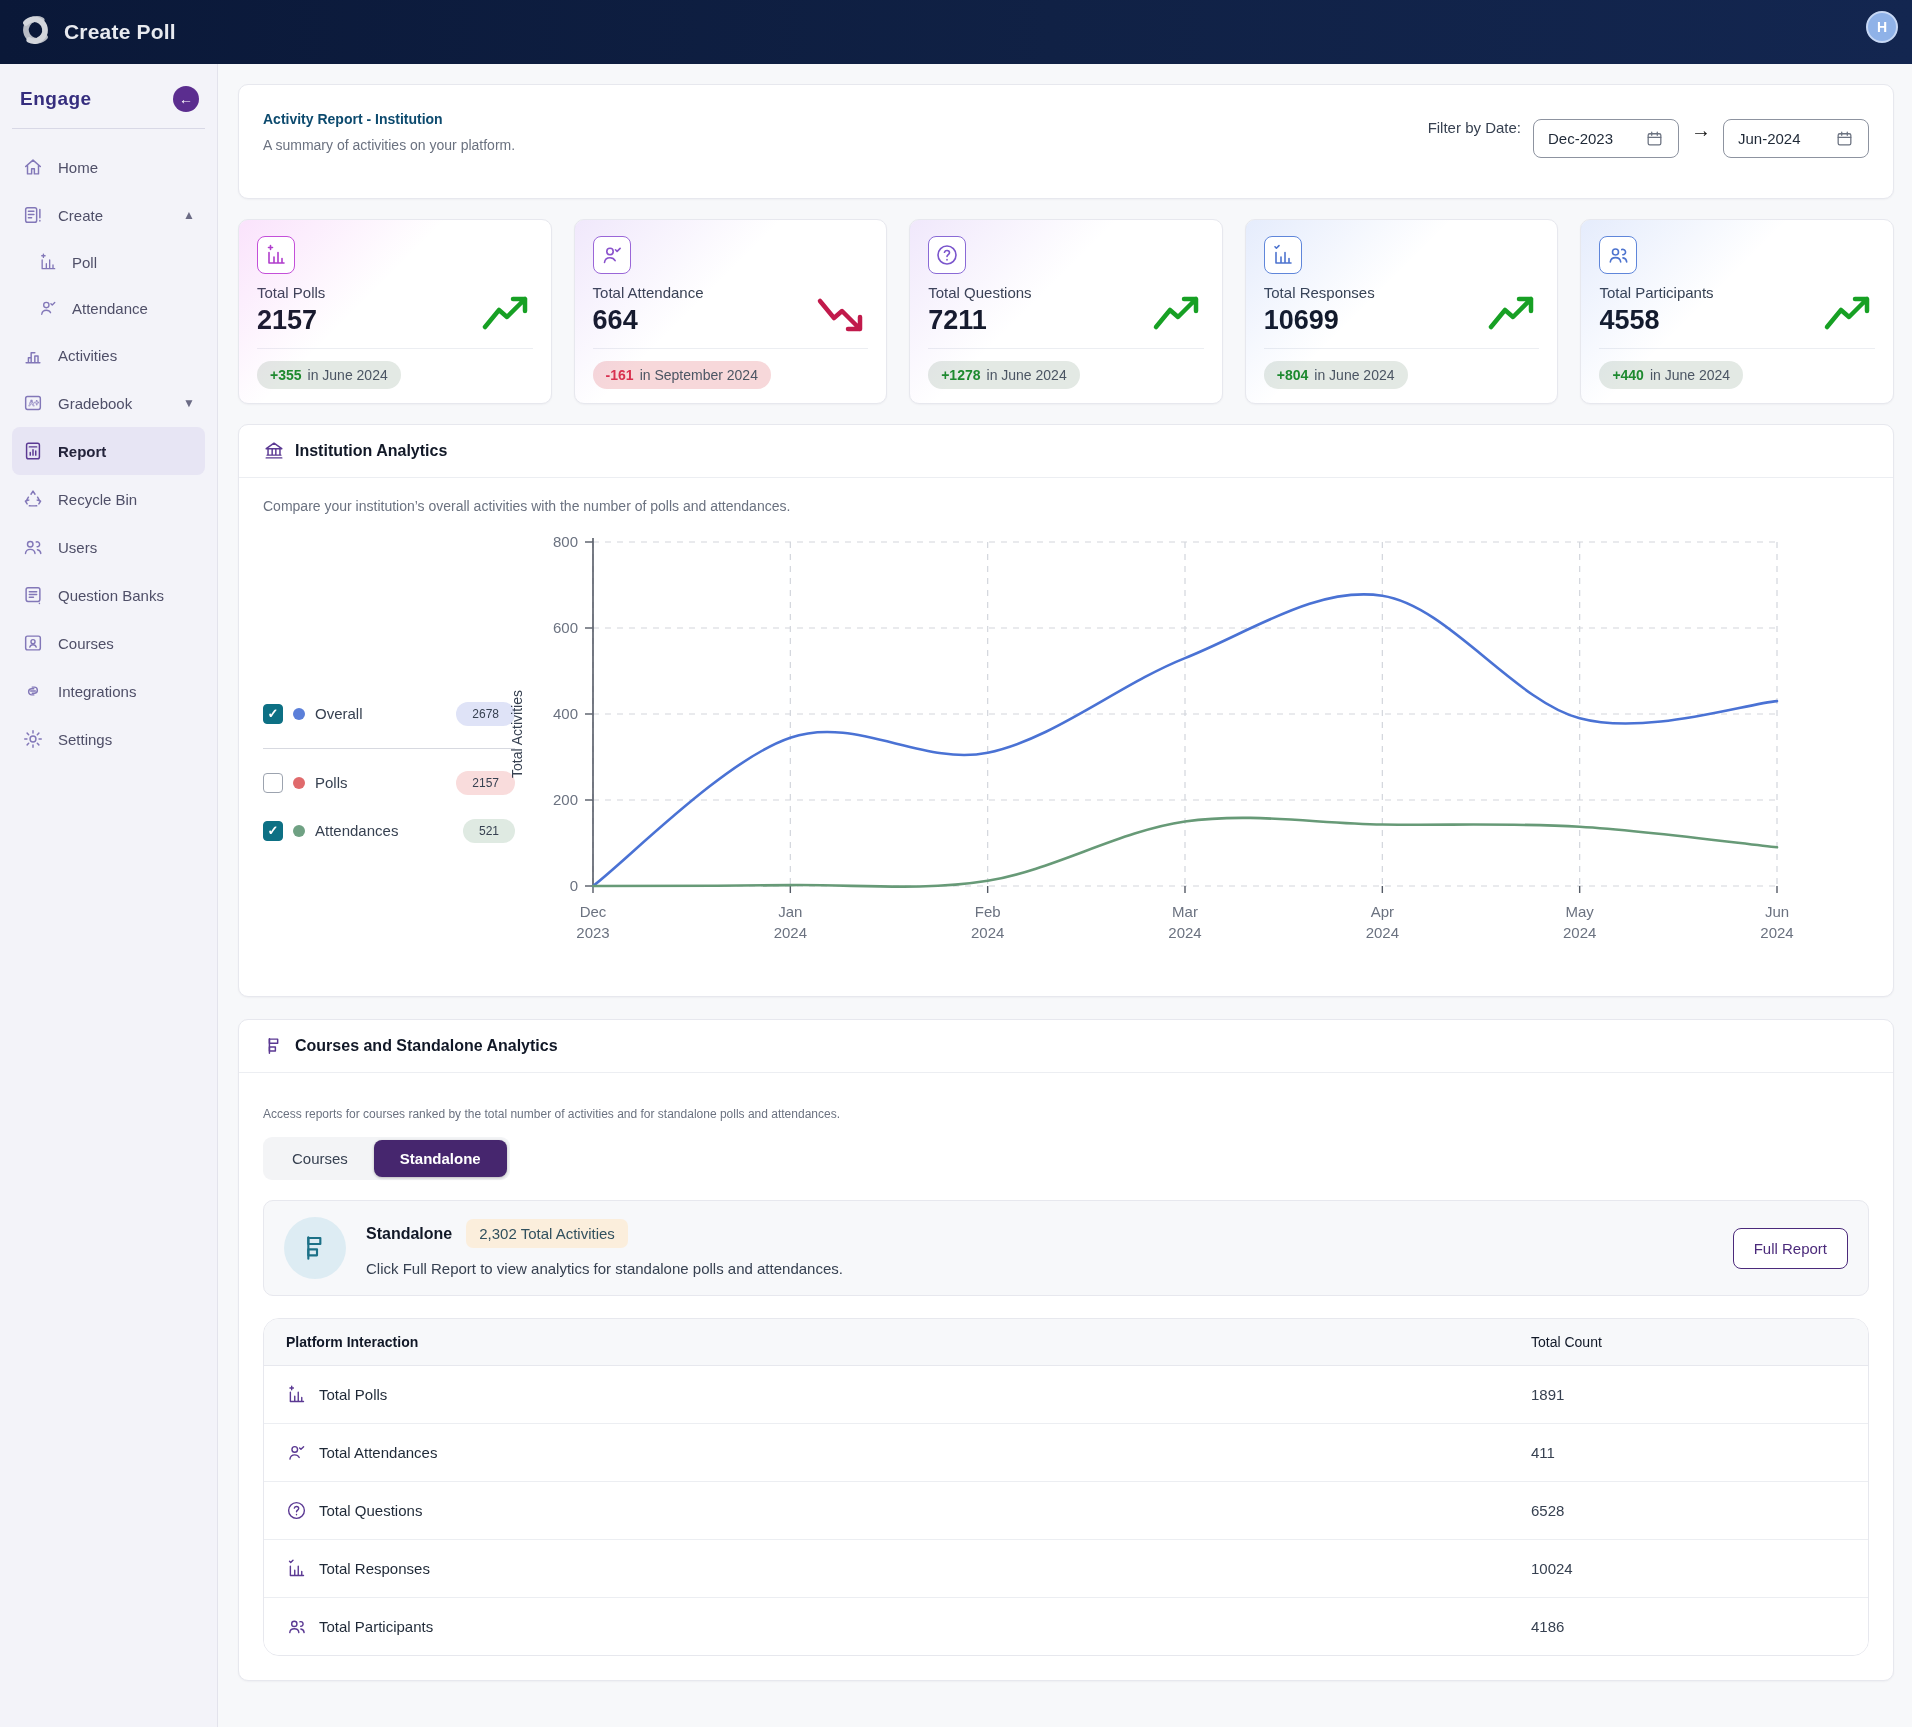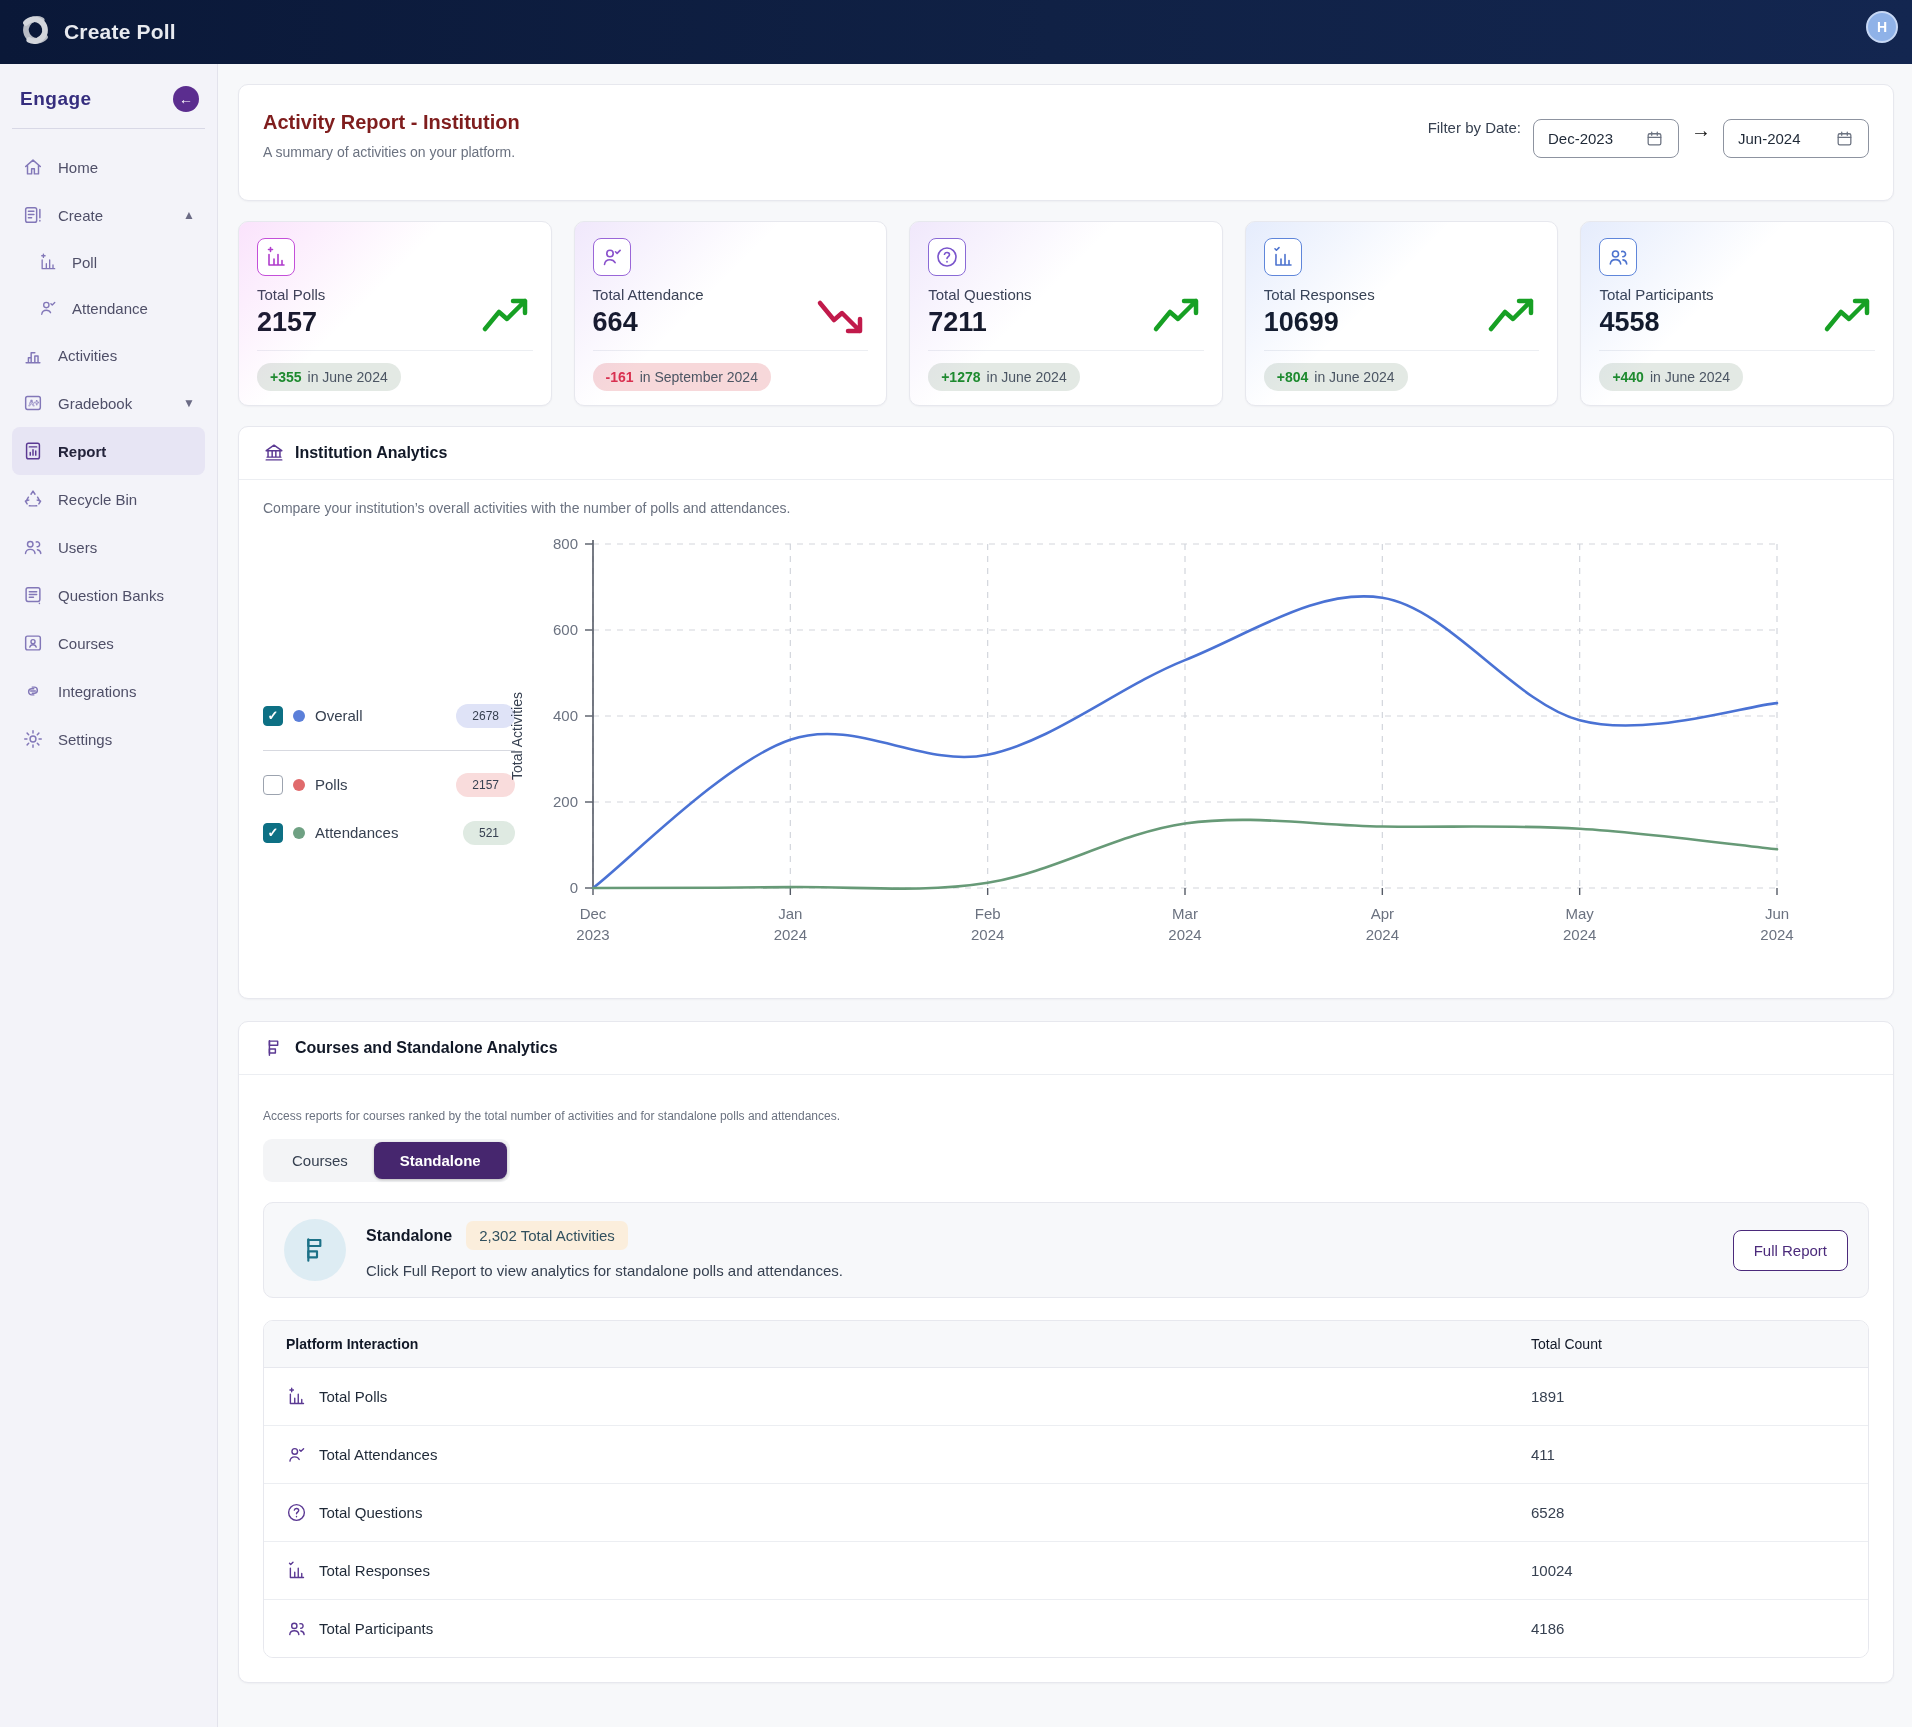--- a/index.html
+++ b/index.html
@@ -43,21 +43,21 @@
   .nav-item.active svg { stroke: #5b3993; }
   .chev { margin-left: auto; color: #6b6b85; font-size: 12px; }
   
   .main { flex: 1; padding: 20px 18px 20px 20px; overflow: hidden; }
   .card {
     background: #fff; border: 1px solid #e7e8ee; border-radius: 10px;
     box-shadow: 0 1px 2px rgba(20,20,40,.04);
   }
   
   .page-head { display: flex; justify-content: space-between; align-items: flex-start; padding: 26px 24px 40px 24px; margin-bottom: 20px; }
-  .page-title { font-size: 20px; font-weight: bold; color: #7f1d1d; }
+  .page-title { font-size: 14px; font-weight: bold; color: #0c4a6e; }
   .page-sub { font-size: 14px; color: #6b7280; margin-top: 10px; }
   .date-filter { display: flex; align-items: flex-start; gap: 12px; margin-top: 8px; }
   .filter-label { font-size: 15px; color: #374151; }
   .date-box {
     display: flex; align-items: center; gap: 14px; border: 1px solid #8d93a0; border-radius: 8px;
     padding: 9px 14px; font-size: 15px; color: #1f2937; background: #fff; cursor: pointer; min-width: 146px; justify-content: space-between;
   }
   .date-arrow { font-size: 20px; color: #111; }
   
   .stats { display: flex; gap: 22px; margin-bottom: 20px; }
@@ -114,21 +114,21 @@
   .sp-icon { width: 62px; height: 62px; border-radius: 50%; background: #ddecf3; display: flex; align-items: center; justify-content: center; margin-right: 20px; flex-shrink: 0; }
   .sp-title-row { display: flex; align-items: center; gap: 14px; }
   .sp-title { font-size: 16px; font-weight: bold; color: #111827; }
   .sp-badge { background: #fbeedc; color: #31505e; font-size: 15px; padding: 6px 13px; border-radius: 7px; }
   .sp-desc { font-size: 15px; color: #374151; margin-top: 12px; }
   .full-report-btn {
     margin-left: auto; background: #fff; border: 1.5px solid #4b2a7b; color: #4b2a7b;
     padding: 11px 20px; border-radius: 8px; font-size: 15px; cursor: pointer; font-family: inherit;
   }
   
-  .tbl { border: 1px solid #e7e8ee; border-radius: 10px; overflow: hidden; margin-bottom: 8px; }
+  .tbl { border: 1px solid #e7e8ee; border-radius: 16px; overflow: hidden; margin-bottom: 8px; }
   .tbl-head { display: flex; background: #f7f8fa; border-bottom: 1px solid #e7e8ee; padding: 15px 22px; }
   .tbl-head .col1 { flex: 1; font-size: 14px; font-weight: bold; color: #111827; }
   .tbl-head .col2 { width: 315px; font-size: 14px; font-weight: normal; color: #111827; }
   .tbl-row { display: flex; align-items: center; padding: 18px 22px; border-bottom: 1px solid #eceef2; background: #fff; }
   .tbl-row:last-child { border-bottom: none; }
   .tbl-row .col1 { flex: 1; display: flex; align-items: center; gap: 12px; font-size: 15px; color: #1f2937; }
   .tbl-row .col1 svg { stroke: #5b3993; flex-shrink: 0; }
   .tbl-row .col2 { width: 315px; font-size: 15px; color: #374151; }
   svg.ic { fill: none; stroke-width: 1.6; stroke-linecap: round; stroke-linejoin: round; }
 </style>

